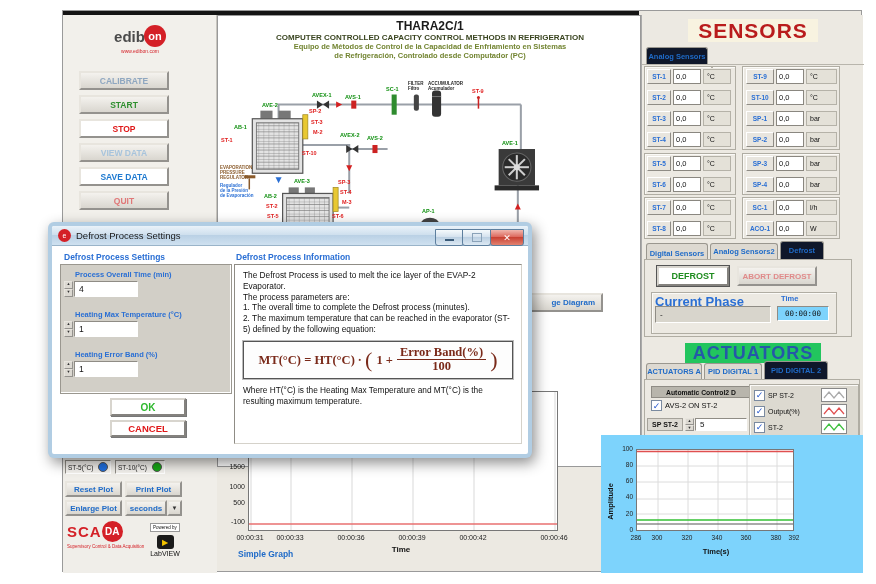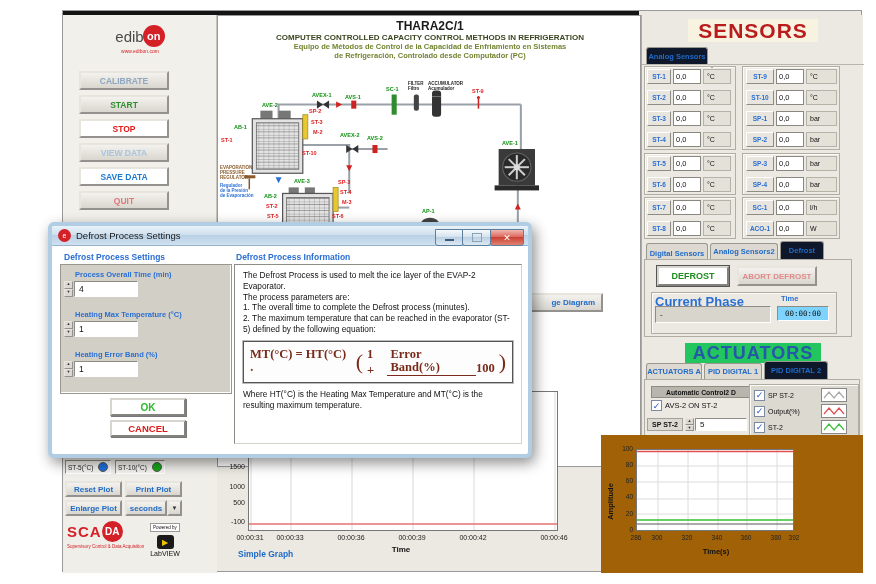--- a/index.html
+++ b/index.html
@@ -32,21 +32,21 @@
 </head>
 <body>
 
 <div id="stage">
 <div id="app">
 
   <div class="abs" style="left:0;top:0;width:576px;height:4px;background:#141414;"></div>
 
   <div class="abs" style="left:0;top:4px;width:154px;height:452px;background:#f2f0eb;border-right:1px solid #c8c5be;">
     <div class="abs" style="left:0;top:10px;width:154px;text-align:center;">
-      <span style="font-size:15px;font-weight:normal;color:#4a4a4a;vertical-align:middle;">edib</span><span style="display:inline-flex;align-items:center;justify-content:center;width:22px;height:22px;border-radius:50%;background:#d42027;color:#fff;font-size:11px;font-weight:bold;vertical-align:middle;margin-left:-1px;">on</span>
+      <span style="font-size:15px;font-weight:bold;color:#4a4a4a;vertical-align:middle;">edib</span><span style="display:inline-flex;align-items:center;justify-content:center;width:22px;height:22px;border-radius:50%;background:#d42027;color:#fff;font-size:11px;font-weight:bold;vertical-align:middle;margin-left:-1px;">on</span>
       <div style="font-size:5px;color:#d42027;margin-top:1px;">www.edibon.com</div>
     </div>
     <div class="abs btn" style="left:16px;top:56px;width:90px;height:19px;font-size:8.5px;color:#8fa7c0;">CALIBRATE</div>
     <div class="abs btn" style="left:16px;top:80px;width:90px;height:19px;font-size:8.5px;color:#2f8f2f;">START</div>
     <div class="abs btn white" style="left:16px;top:104px;width:90px;height:19px;font-size:8.5px;color:#e01818;">STOP</div>
     <div class="abs btn" style="left:16px;top:128px;width:90px;height:19px;font-size:8.5px;color:#a8c4dc;">VIEW DATA</div>
     <div class="abs btn white" style="left:16px;top:152px;width:90px;height:19px;font-size:8.5px;color:#1f7ad0;">SAVE DATA</div>
     <div class="abs btn" style="left:16px;top:176px;width:90px;height:19px;font-size:8.5px;color:#e07878;">QUIT</div>
   </div>
 
@@ -353,21 +353,21 @@
       <div class="abs" style="left:109px;top:40px;display:flex;align-items:center;gap:3px;">
         <span class="chk">✓</span>
         <span style="font-size:7px;color:#111;width:50px;">ST-2</span>
         <svg width="24" height="12" style="background:#fff;border:1px solid #888;">
               <polyline points="2,9 7,3 12,9 17,3 22,9" fill="none" stroke="#40c040" stroke-width="1.2"></polyline>
             </svg>
       </div>
     </div>
   </div>
 
-  <div class="abs" style="left:538px;top:424px;width:262px;height:138px;background:#a16207;z-index:3;text-decoration:underline;">
+  <div class="abs" style="left:538px;top:424px;width:262px;height:138px;background:#7dd3fc;z-index:3;text-decoration:underline;">
     <div class="abs" style="left:-26px;top:62px;width:70px;text-align:center;font-size:7.5px;font-weight:bold;color:#111;transform:rotate(-90deg);">Amplitude</div>
     <div class="abs" style="left:8px;top:10px;width:24px;text-align:right;font-size:6.5px;color:#222;">100</div>
     <div class="abs" style="left:8px;top:26px;width:24px;text-align:right;font-size:6.5px;color:#222;">80</div>
     <div class="abs" style="left:8px;top:42px;width:24px;text-align:right;font-size:6.5px;color:#222;">60</div>
     <div class="abs" style="left:8px;top:58px;width:24px;text-align:right;font-size:6.5px;color:#222;">40</div>
     <div class="abs" style="left:8px;top:75px;width:24px;text-align:right;font-size:6.5px;color:#222;">20</div>
     <div class="abs" style="left:8px;top:91px;width:24px;text-align:right;font-size:6.5px;color:#222;">0</div>
     <div class="abs" style="left:35px;top:14px;width:158px;height:82px;background:#fff;border:1px solid #777;">
       <svg width="156" height="80" viewBox="0 0 156 80">
         <g stroke="#dcdcdc" stroke-width="1">
@@ -440,21 +440,21 @@
   <div class="abs blue-label" style="left:184px;top:26px;font-size:8.5px;">Defrost Process Information</div>
   <div class="abs" style="left:182px;top:38px;width:288px;height:180px;background:#fff;border-top:1px solid #8f8c85;border-left:1px solid #8f8c85;border-right:1px solid #d5d2ca;border-bottom:1px solid #d5d2ca;padding:5px 8px;font-size:8.3px;color:#111;line-height:1.3;">
     <div>The Defrost Process is used to melt the ice layer of the EVAP-2 Evaporator.</div>
     <div>The process parameters are:</div>
     <div>1. The overall time to complete the Defrost process (minutes).</div>
     <div>2. The maximum temperature  that can be reached in the evaporator (ST-5) defined by the following equation:</div>
     <div style="margin:6px 0;border:1.5px solid #555;outline:1px solid #bbb;padding:4px 6px;display:flex;align-items:center;justify-content:center;gap:4px;font-family:'Liberation Serif','DejaVu Serif',serif;font-weight:bold;font-size:12.5px;color:#7a2a1a;background:#fdfdfd;">
       <span>MT(°C) = HT(°C) ∙</span>
       <span style="font-size:22px;font-weight:normal;">(</span>
       <span>1 +</span>
-      <span style="display:inline-flex;flex-direction:row;align-items:flex-end;line-height:1.1;">
+      <span style="display:inline-flex;flex-direction:column;align-items:center;line-height:1.1;">
         <span style="border-bottom:1.3px solid #7a2a1a;padding:0 3px;">Error Band(%)</span>
         <span>100</span>
       </span>
       <span style="font-size:22px;font-weight:normal;">)</span>
     </div>
     <div>Where HT(°C) is the Heating Max Temperature and MT(°C) is the resulting maximum temperature.</div>
   </div>
 </div>
 </div>
 

